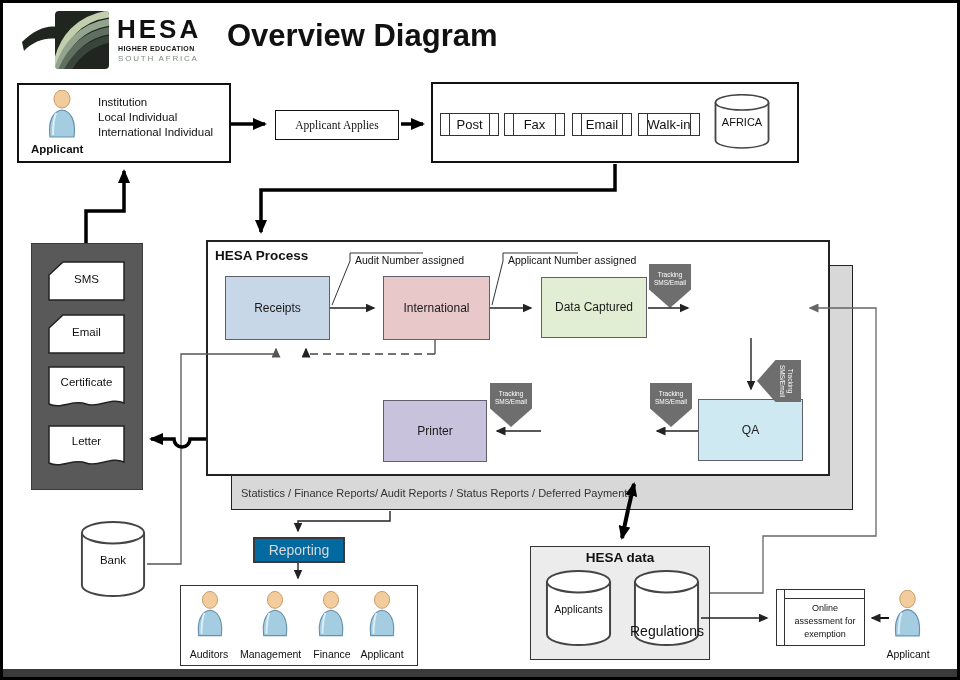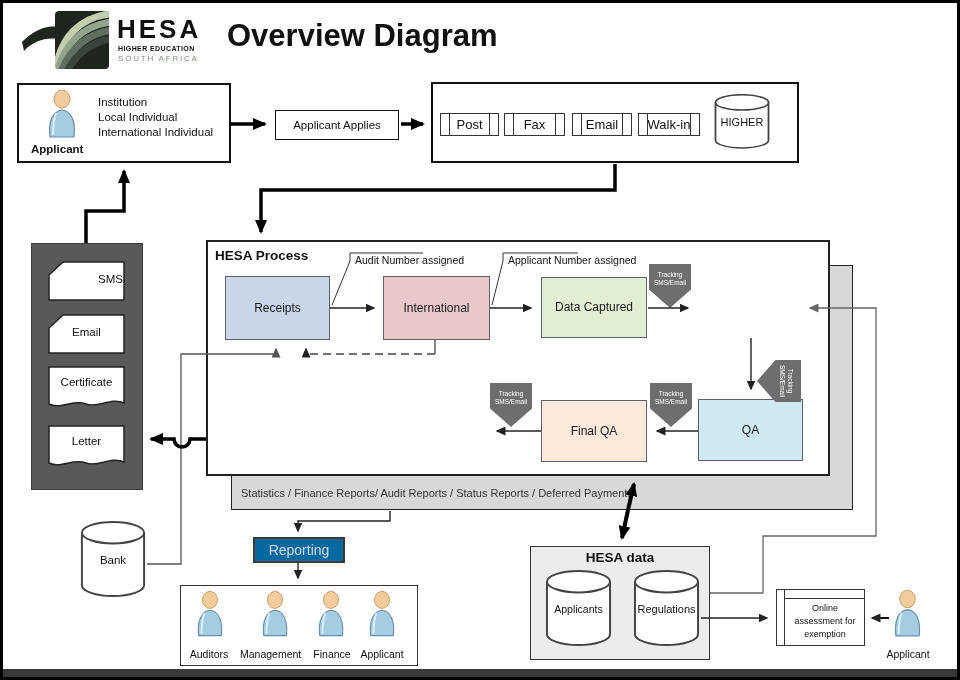--- a/index.html
+++ b/index.html
@@ -2,21 +2,21 @@
 <html><head>
 <meta charset="utf-8">
 <style>
   html,body{margin:0;padding:0;background:#888;}
   .page{position:relative;width:960px;height:680px;background:#fff;border:3px solid #000;
         box-sizing:border-box;font-family:"Liberation Sans",sans-serif;color:#111;overflow:hidden;margin:0 auto;}
   .abs{position:absolute;box-sizing:border-box;}
   .lbl{position:absolute;white-space:nowrap;}
   .ctr{text-align:center;}
   .box{position:absolute;background:#fff;border:2px solid #111;box-sizing:border-box;}
-  .box.thin{border-width:1.5px;}
+  .box.thin{border-width:1.5px;font-family:Liberation Serif, serif;}
   .pbox{position:absolute;border:1.5px solid #5f5f6e;box-sizing:border-box;display:flex;
         flex-direction:column;align-items:center;justify-content:center;text-align:center;
         font-size:12px;line-height:1.25;color:#1a1a1a;}
   .pp{position:absolute;background:#fff;border:1px solid #333;box-sizing:border-box;
       display:flex;align-items:center;justify-content:center;font-size:13px;}
   .pp .vl{position:absolute;top:0;bottom:0;width:0;border-left:1px solid #333;}
   .badge{position:absolute;width:42px;height:44px;background:#6e6e6e;
          clip-path:polygon(0 0,100% 0,100% 58%,50% 100%,0 58%);
          color:#fff;font-size:6.5px;line-height:1.3;text-align:center;padding-top:7px;box-sizing:border-box;}
   .badge span{display:block;}
@@ -81,27 +81,27 @@
   </div>
   <div class="pp" style="left:635px;top:110px;width:62px;height:23px;">
     <i class="vl" style="left:8px;"></i>
       <i class="vl" style="right:8px;"></i>
     <span>Walk-in</span>
   </div>
   <svg class="abs" style="left:710px;top:91px;" width="58" height="56" viewBox="0 0 70 80" preserveAspectRatio="none">
     <path d="M3 12 V66 A32 11 0 0 0 67 66 V12" fill="#fff" stroke="#444" stroke-width="2.2"></path>
     <ellipse cx="35" cy="12" rx="32" ry="11" fill="#fff" stroke="#444" stroke-width="2.2"></ellipse>
   </svg>
-  <div class="lbl ctr" style="left:710px;top:113px;width:58px;font-size:11px;">HIGHER</div>
+  <div class="lbl ctr" style="left:710px;top:113px;width:58px;font-size:11px;">AFRICA</div>
 
   <div class="abs" style="left:28px;top:240px;width:112px;height:247px;background:#595959;border:1px solid #3b3b3b;"></div>
   <svg class="abs" style="left:45px;top:258px;" width="77" height="40" viewBox="0 0 77 40">
     <path d="M1 14 L15 1 H76 V39 H1 Z" fill="#fff" stroke="#222" stroke-width="1.5"></path>
   </svg>
-  <div class="lbl ctr" style="left:45px;top:270px;width:77px;font-size:11.5px;padding-left:24px;">SMS</div>
+  <div class="lbl ctr" style="left:45px;top:270px;width:77px;font-size:11.5px;">SMS</div>
   <svg class="abs" style="left:45px;top:311px;" width="77" height="40" viewBox="0 0 77 40">
     <path d="M1 14 L15 1 H76 V39 H1 Z" fill="#fff" stroke="#222" stroke-width="1.5"></path>
   </svg>
   <div class="lbl ctr" style="left:45px;top:323px;width:77px;font-size:11.5px;">Email</div>
   <svg class="abs" style="left:45px;top:363px;" width="77" height="46" viewBox="0 0 77 46">
     <path d="M1 1 H76 V37 C62 31 50 43 38 38 C25 33 13 44 1 38 Z" fill="#fff" stroke="#222" stroke-width="1.5"></path>
   </svg>
   <div class="lbl ctr" style="left:45px;top:373px;width:77px;font-size:11.5px;">Certificate</div>
   <svg class="abs" style="left:45px;top:422px;" width="77" height="46" viewBox="0 0 77 46">
     <path d="M1 1 H76 V37 C62 31 50 43 38 38 C25 33 13 44 1 38 Z" fill="#fff" stroke="#222" stroke-width="1.5"></path>
@@ -119,22 +119,22 @@
   </div>
   <div class="pbox" style="left:380px;top:273px;width:107px;height:64px;background:#e9c8ca;">
     <span>International</span>
   </div>
   <div class="pbox" style="left:538px;top:274px;width:106px;height:61px;background:#e2eed3;">
     <span>Data Captured</span>
   </div>
   <div class="pbox" style="left:695px;top:396px;width:105px;height:62px;background:#cfe9f2;">
     <span>QA</span>
   </div>
-  <div class="pbox" style="left:538px;top:397px;width:106px;height:62px;background:#fbeadb;">
-    <span>Final QA</span>
+  <div class="pbox" style="left:380px;top:397px;width:104px;height:62px;background:#c9c2dd;">
+    <span>Printer</span>
   </div>
 
   <div class="lbl" style="left:352px;top:251px;font-size:10.5px;">Audit Number assigned</div>
   <div class="lbl" style="left:505px;top:251px;font-size:10.5px;">Applicant Number assigned</div>
 
   <div class="badge" style="left:646px;top:261px;">
     <span>Tracking</span>
     <span>SMS/Email</span>
   </div>
   <div class="badge" style="left:755px;top:356px;transform:rotate(90deg);">
@@ -190,21 +190,21 @@
   <div class="lbl ctr" style="left:527px;top:547px;width:180px;font-size:13.5px;font-weight:bold;">HESA data</div>
   <svg class="abs" style="left:541px;top:567px;" width="69" height="78" viewBox="0 0 70 80" preserveAspectRatio="none">
     <path d="M3 12 V66 A32 11 0 0 0 67 66 V12" fill="#fff" stroke="#444" stroke-width="2"></path>
     <ellipse cx="35" cy="12" rx="32" ry="11" fill="#fff" stroke="#444" stroke-width="2"></ellipse>
   </svg>
   <div class="lbl ctr" style="left:539px;top:600px;width:73px;font-size:10.5px;">Applicants</div>
   <svg class="abs" style="left:629px;top:567px;" width="69" height="78" viewBox="0 0 70 80" preserveAspectRatio="none">
     <path d="M3 12 V66 A32 11 0 0 0 67 66 V12" fill="#fff" stroke="#444" stroke-width="2"></path>
     <ellipse cx="35" cy="12" rx="32" ry="11" fill="#fff" stroke="#444" stroke-width="2"></ellipse>
   </svg>
-  <div class="lbl ctr" style="left:627px;top:600px;width:73px;font-size:11px;">Regulations</div>
+  <div class="lbl ctr" style="left:627px;top:620px;width:73px;font-size:14px;">Regulations</div>
 
   <div class="box thin" style="left:773px;top:586px;width:89px;height:57px;border-color:#333;"></div>
   <div class="abs" style="left:781px;top:586px;width:0;height:57px;border-left:1px solid #333;"></div>
   <div class="abs" style="left:782px;top:595px;width:79px;height:0;border-top:1px solid #333;"></div>
   <div class="lbl ctr" style="left:790px;top:599px;width:64px;font-size:9px;line-height:1.45;white-space:normal;">Online assessment for exemption</div>
 
   <svg class="abs" style="left:888px;top:587px;" width="33" height="47" viewBox="0 0 34 48">
     <ellipse cx="17" cy="9" rx="8" ry="9" fill="#f2cc9c" stroke="#c79a5f"></ellipse>
     <path d="M5 47 C3 31 8 21 17 20 C26 21 31 31 29 47 Z" fill="#a5cde2" stroke="#6591ad" stroke-width="1.2"></path>
     <path d="M11 23 C9 28 8 36 8 45" stroke="#e9f4fa" stroke-width="2" fill="none" opacity="0.85"></path>

